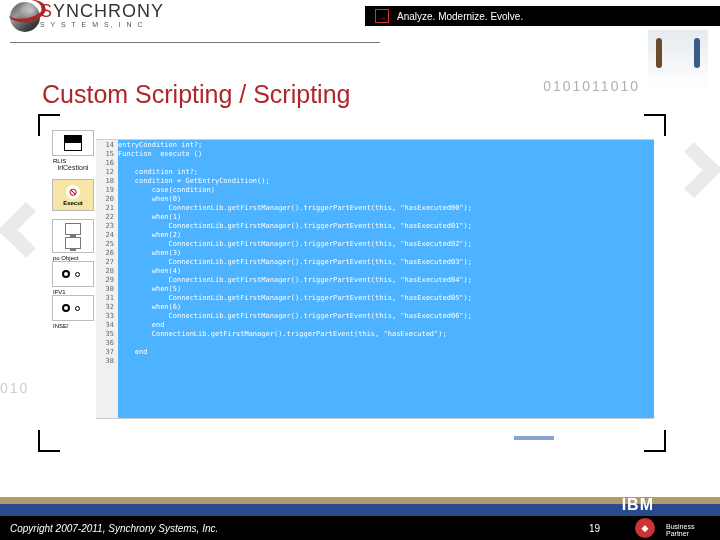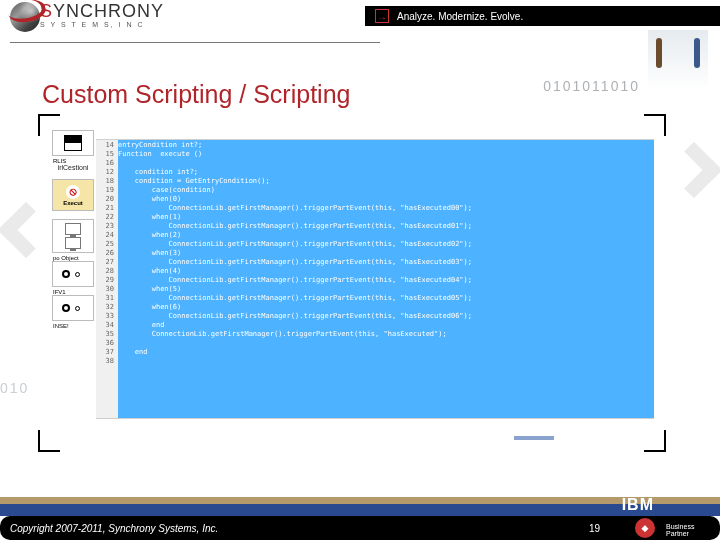--- a/index.html
+++ b/index.html
@@ -64,21 +64,21 @@
   .gutter div{height:9px;}
   .codetext { padding:1px 0; white-space:pre; overflow:hidden;}
   .codetext div{height:9px;}
   .codeftr{ height:12px; background:#fff; border-top:1px solid #cfcfcf;}
   .scrollhint{height:4px;background:#8aa3ce;margin:6px 100px 0 auto;width:40px;}
 
   
   .ftr { position:absolute; left:0; right:0; bottom:0; height:52px; }
   .stripe1{position:absolute;left:0;right:0;bottom:36px;height:7px;background:#b49a6b;}
   .stripe2{position:absolute;left:0;right:0;bottom:24px;height:12px;background:#2a4a8f;}
-  .blk{position:absolute;left:0;right:0;bottom:0;height:24px;background:#000;display:flex;align-items:center;justify-content:space-between;padding:0 10px;border-radius:10px;}
+  .blk{position:absolute;left:0;right:0;bottom:0;height:24px;background:#000;display:flex;align-items:center;justify-content:space-between;padding:0 10px;}
   .copy{color:#fff;font-style:italic;font-size:10px;}
   .pg{color:#fff;font-size:10px; position:absolute; right:120px; bottom:6px;}
   .bp { position:absolute; right:6px; bottom:2px; width:90px; height:40px; display:flex; gap:0;}
   .bp-logo{width:42px;height:40px;display:flex;align-items:flex-end;color:#fff;font-size:9px;justify-content:center;}
   .bp-mark{width:20px;height:20px;border-radius:50%;background:#c33;display:flex;align-items:center;justify-content:center;color:#fff;}
   .bp-txt{display:flex;flex-direction:column;justify-content:flex-end;font-size:7px;color:#fff;line-height:1.1;}
   .ibm{font-weight:bold;font-size:16px;letter-spacing:1px;color:#fff;font-family:Arial;position:absolute;bottom:26px;right:66px;}
 </style>
 </head>
 <body>

